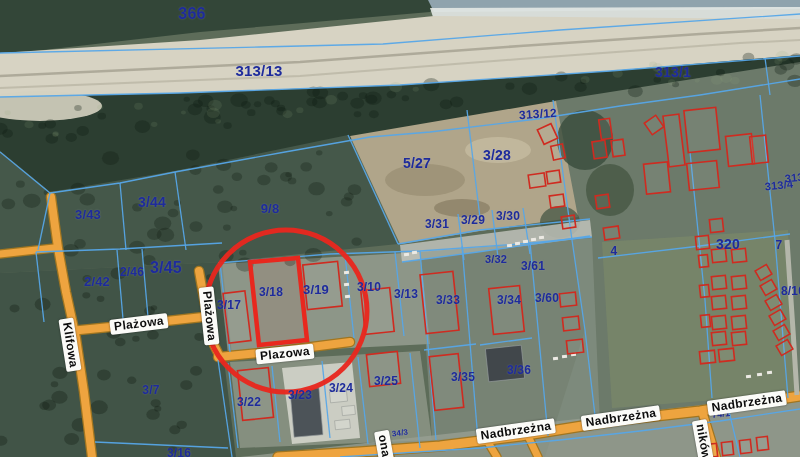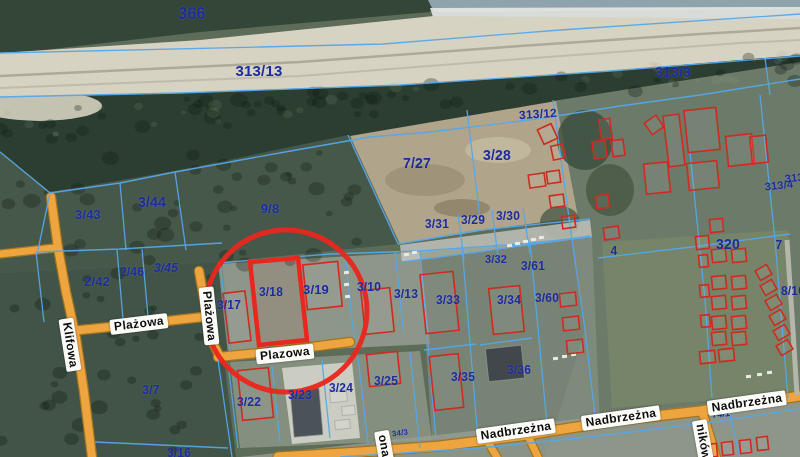--- a/index.html
+++ b/index.html
@@ -347,33 +347,33 @@
       <rect x="706" y="444" width="11" height="13" fill="rgba(255,240,235,0.07)" stroke="#cf2b20" stroke-width="1.6" transform="rotate(-6 711.5 450.5)"></rect>
       <rect x="722" y="442" width="11" height="13" fill="rgba(255,240,235,0.07)" stroke="#cf2b20" stroke-width="1.6" transform="rotate(-6 727.5 448.5)"></rect>
       <rect x="740" y="440" width="11" height="13" fill="rgba(255,240,235,0.07)" stroke="#cf2b20" stroke-width="1.6" transform="rotate(-6 745.5 446.5)"></rect>
       <rect x="757" y="437" width="11" height="13" fill="rgba(255,240,235,0.07)" stroke="#cf2b20" stroke-width="1.6" transform="rotate(-6 762.5 443.5)"></rect>
       <polygon points="250,262 298,258 307,340 259,345" fill="rgba(235,35,25,0.06)" stroke="#e8281e" stroke-width="4.5" stroke-linejoin="miter"></polygon>
       <circle cx="286" cy="311" r="81" fill="none" stroke="#e8281e" stroke-width="5" opacity="0.96"></circle>
     </svg>
     <div id="labels">
       <div class="plabel" style="left: 192px; top: 14px; font-size: 16px; transform: translate(-50%, -50%) rotate(0deg);">366</div>
       <div class="plabel" style="left: 259px; top: 70px; font-size: 15px; transform: translate(-50%, -50%) rotate(0deg);">313/13</div>
-      <div class="plabel" style="left: 673px; top: 72px; font-size: 14px; transform: translate(-50%, -50%) rotate(0deg);">313/3</div>
+      <div class="plabel" style="left: 673px; top: 72px; font-size: 14px; transform: translate(-50%, -50%) rotate(0deg);">313/1</div>
       <div class="plabel" style="left: 538px; top: 114px; font-size: 12px; transform: translate(-50%, -50%) rotate(-4deg);">313/12</div>
-      <div class="plabel" style="left: 417px; top: 163px; font-size: 14px; transform: translate(-50%, -50%) rotate(0deg);">7/27</div>
+      <div class="plabel" style="left: 417px; top: 163px; font-size: 14px; transform: translate(-50%, -50%) rotate(0deg);">5/27</div>
       <div class="plabel" style="left: 497px; top: 155px; font-size: 14px; transform: translate(-50%, -50%) rotate(0deg);">3/28</div>
       <div class="plabel" style="left: 437px; top: 224px; font-size: 12px; transform: translate(-50%, -50%) rotate(0deg);">3/31</div>
       <div class="plabel" style="left: 473px; top: 220px; font-size: 12px; transform: translate(-50%, -50%) rotate(0deg);">3/29</div>
       <div class="plabel" style="left: 508px; top: 216px; font-size: 12px; transform: translate(-50%, -50%) rotate(0deg);">3/30</div>
       <div class="plabel" style="left: 270px; top: 208px; font-size: 13px; transform: translate(-50%, -50%) rotate(0deg);">9/8</div>
       <div class="plabel" style="left: 88px; top: 214px; font-size: 13px; transform: translate(-50%, -50%) rotate(0deg);">3/43</div>
       <div class="plabel" style="left: 152px; top: 202px; font-size: 14px; transform: translate(-50%, -50%) rotate(0deg);">3/44</div>
       <div class="plabel" style="left: 97px; top: 281px; font-size: 13px; transform: translate(-50%, -50%) rotate(0deg);">2/42</div>
       <div class="plabel" style="left: 132px; top: 272px; font-size: 12px; transform: translate(-50%, -50%) rotate(0deg);">2/46</div>
-      <div class="plabel" style="left: 166px; top: 268px; font-size: 12px; transform: translate(-50%, -50%) rotate(0deg); font-style: italic;">3/45</div>
+      <div class="plabel" style="left: 166px; top: 268px; font-size: 16px; transform: translate(-50%, -50%) rotate(0deg);">3/45</div>
       <div class="plabel" style="left: 229px; top: 305px; font-size: 12px; transform: translate(-50%, -50%) rotate(0deg);">3/17</div>
       <div class="plabel" style="left: 271px; top: 292px; font-size: 12px; transform: translate(-50%, -50%) rotate(0deg);">3/18</div>
       <div class="plabel" style="left: 316px; top: 289px; font-size: 13px; transform: translate(-50%, -50%) rotate(0deg);">3/19</div>
       <div class="plabel" style="left: 369px; top: 287px; font-size: 12px; transform: translate(-50%, -50%) rotate(0deg);">3/10</div>
       <div class="plabel" style="left: 406px; top: 294px; font-size: 12px; transform: translate(-50%, -50%) rotate(0deg);">3/13</div>
       <div class="plabel" style="left: 448px; top: 300px; font-size: 12px; transform: translate(-50%, -50%) rotate(0deg);">3/33</div>
       <div class="plabel" style="left: 496px; top: 259px; font-size: 11px; transform: translate(-50%, -50%) rotate(0deg);">3/32</div>
       <div class="plabel" style="left: 533px; top: 266px; font-size: 12px; transform: translate(-50%, -50%) rotate(0deg);">3/61</div>
       <div class="plabel" style="left: 509px; top: 300px; font-size: 12px; transform: translate(-50%, -50%) rotate(0deg);">3/34</div>
       <div class="plabel" style="left: 547px; top: 298px; font-size: 12px; transform: translate(-50%, -50%) rotate(0deg);">3/60</div>

